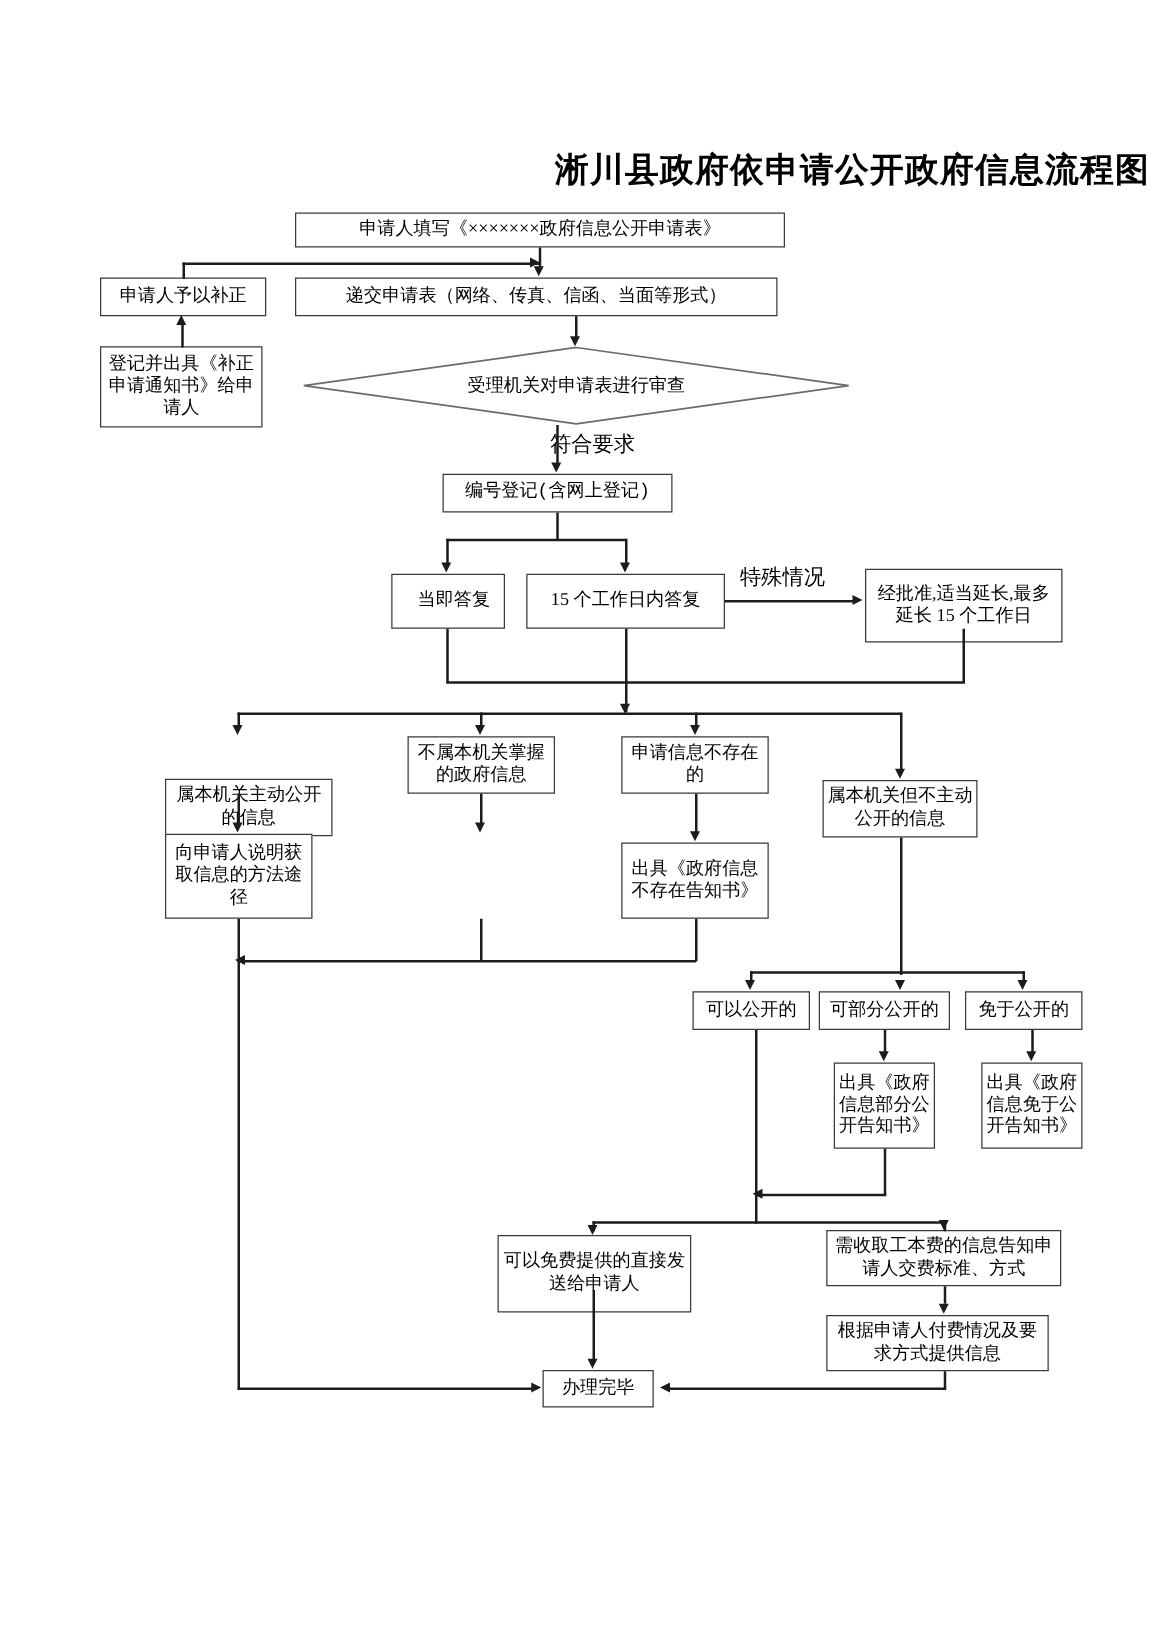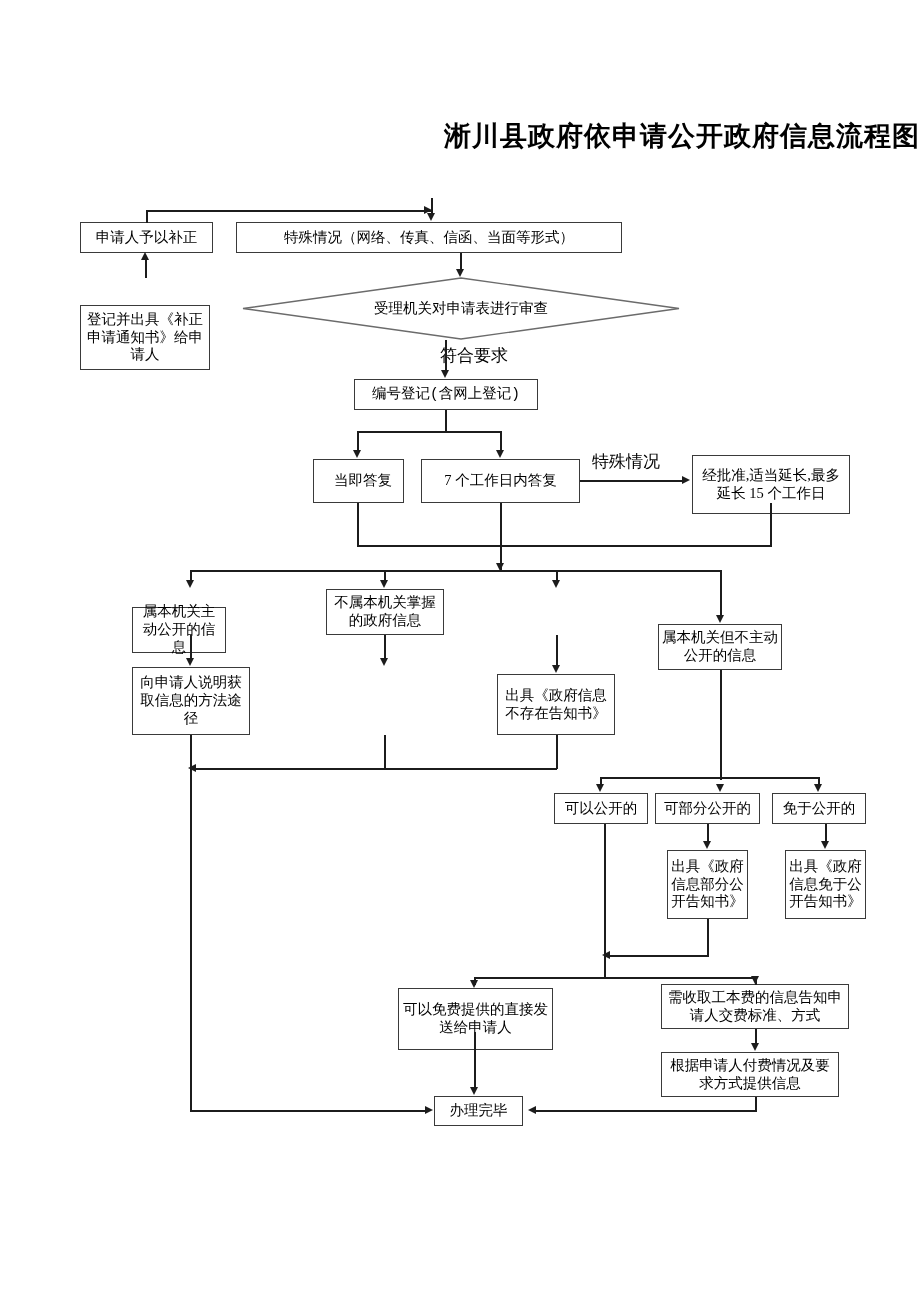--- a/index.html
+++ b/index.html
@@ -98,46 +98,48 @@
     white-space: nowrap;
   }
 </style>
 </head>
 <body>
 
 <div id="page">
 
   <div id="title">淅川县政府依申请公开政府信息流程图</div>
 
+  <div class="node" style="left:236px; top:170px; width:392px; height:28px;">申请人填写《×××××××政府信息公开申请表》</div>
 
   <div class="node" style="left:80px; top:222px; width:133px; height:31px;">申请人予以补正</div>
 
-  <div class="node" style="left:236px; top:222px; width:386px; height:31px;">特殊情况（网络、传真、信函、当面等形式）</div>
-
-  <div class="node" style="left:80px; top:277px; width:130px; height:65px;margin-top:28px;">登记并出具《补正申请通知书》给申请人</div>
+  <div class="node" style="left:236px; top:222px; width:386px; height:31px;">递交申请表（网络、传真、信函、当面等形式）</div>
+
+  <div class="node" style="left:80px; top:277px; width:130px; height:65px;">登记并出具《补正申请通知书》给申请人</div>
 
   <div class="diamond-wrap" style="left:242px; top:277px; width:438px; height:63px;">
     <svg width="438" height="63" viewBox="0 0 438 63">
       <polygon points="219,1 437,31.5 219,62 1,31.5" fill="#ffffff" stroke="#6b6b6b" stroke-width="1.4"></polygon>
     </svg>
     <div class="diamond-text">受理机关对申请表进行审查</div>
   </div>
 
   <div class="node" style="left:354px; top:379px; width:184px; height:31px;font-family:Liberation Mono, monospace;">编号登记(含网上登记)</div>
 
   <div class="node" style="left:313px; top:459px; width:91px; height:44px;padding-left:12px;">当即答复</div>
 
-  <div class="node" style="left:421px; top:459px; width:159px; height:44px;">7 个工作日内答复</div>
+  <div class="node" style="left:421px; top:459px; width:159px; height:44px;">15 个工作日内答复</div>
 
   <div class="node" style="left:692px; top:455px; width:158px; height:59px;">经批准,适当延长,最多延长 15 个工作日</div>
 
-  <div class="node" style="left:132px; top:607px; width:94px; height:46px;">属本机关主动公开的信息</div>
+  <div class="node" style="left:132px; top:623px; width:134px; height:46px;">属本机关主动公开的信息</div>
 
   <div class="node" style="left:326px; top:589px; width:118px; height:46px;">不属本机关掌握的政府信息</div>
 
+  <div class="node" style="left:497px; top:589px; width:118px; height:46px;">申请信息不存在的</div>
 
   <div class="node" style="left:658px; top:624px; width:124px; height:46px;">属本机关但不主动公开的信息</div>
 
   <div class="node" style="left:132px; top:667px; width:118px; height:68px;">向申请人说明获取信息的方法途径</div>
 
 
   <div class="node" style="left:497px; top:674px; width:118px; height:61px;">出具《政府信息不存在告知书》</div>
 
   <div class="node" style="left:554px; top:793px; width:94px; height:31px;">可以公开的</div>
 

